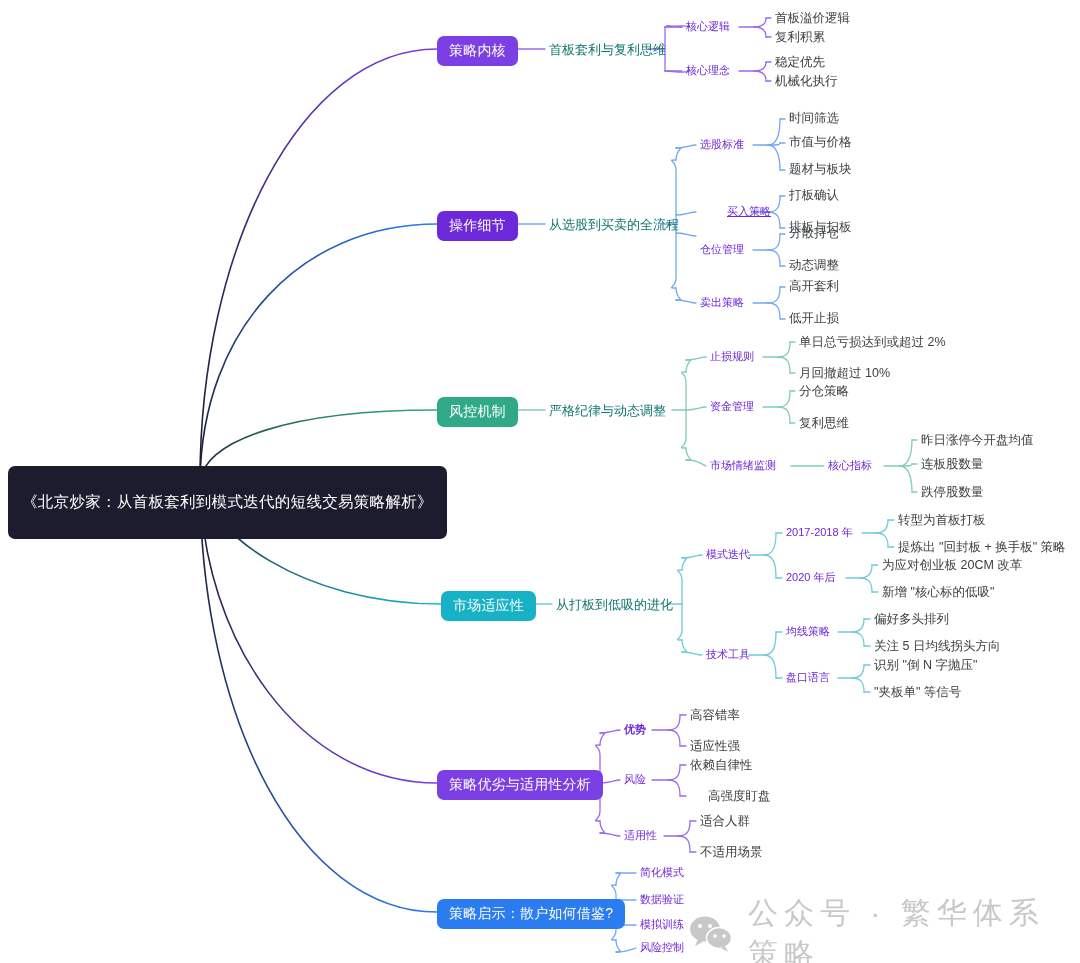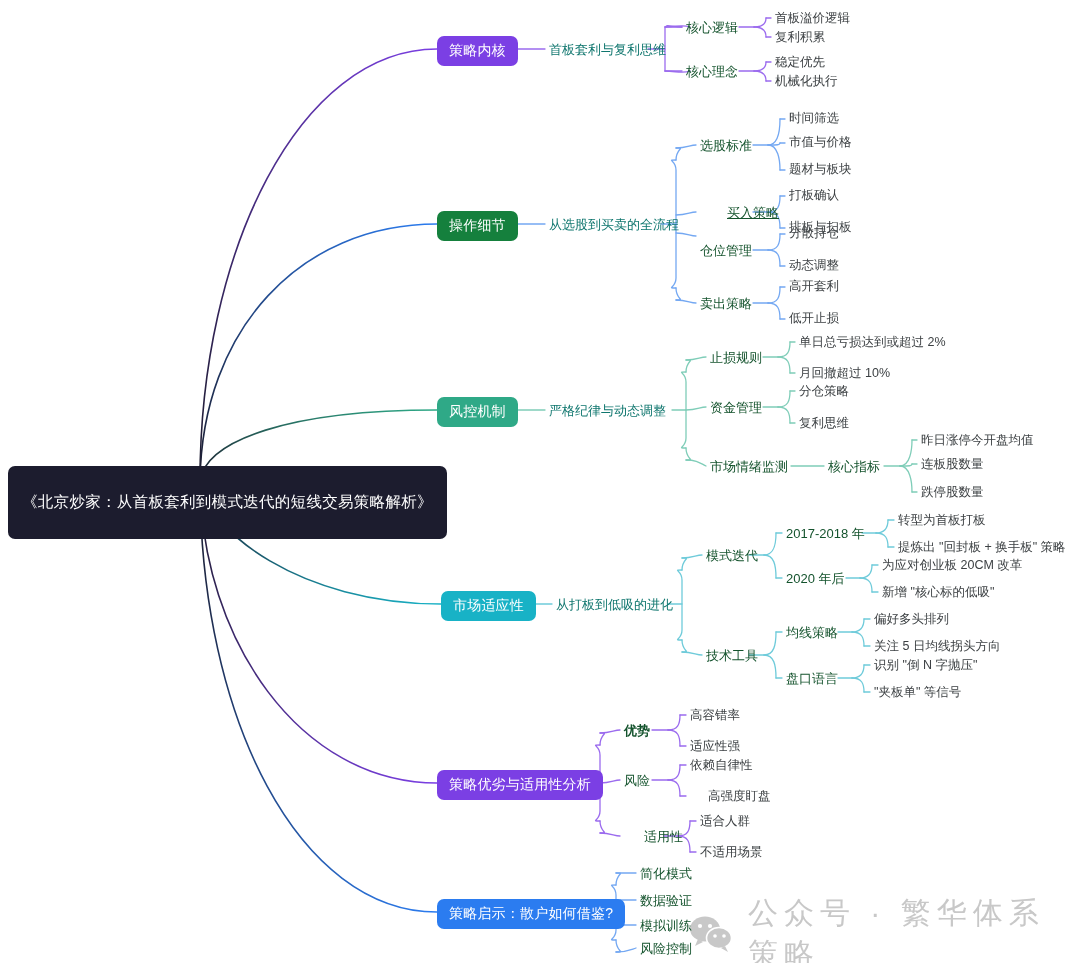--- a/index.html
+++ b/index.html
@@ -27,21 +27,21 @@
 
   
   .lvl1{
     color:#ffffff;font-size:14px;
     padding:6px 12px;border-radius:7px;
     z-index:5;letter-spacing:.2px;
   }
 
   
   .lvl2{color:#0f766e;font-size:13px;z-index:4;}
-  .lvl3{color:#14532d;font-size:13px;z-index:4;}
+  .lvl3{color:#6d28d9;font-size:11px;z-index:4;}
   .lvl4{color:#3c4043;font-size:12.5px;z-index:4;}
 
   
   #watermark{
     position:absolute;
     left:688px;top:893px;
     display:flex;align-items:center;gap:14px;
     color:#c8c8c8;
     font-size:30px;
     letter-spacing:6px;
@@ -278,21 +278,21 @@
 
   <div class="node lvl1" style="left:437px;top:36px;background:#7B3FE4;">策略内核</div>
   <div class="node lvl2" style="left:549px;top:41px;">首板套利与复利思维</div>
   <div class="node lvl3" style="left:686px;top:19px;">核心逻辑</div>
   <div class="node lvl3" style="left:686px;top:63px;">核心理念</div>
   <div class="node lvl4" style="left:775px;top:10px;">首板溢价逻辑</div>
   <div class="node lvl4" style="left:775px;top:29px;">复利积累</div>
   <div class="node lvl4" style="left:775px;top:54px;">稳定优先</div>
   <div class="node lvl4" style="left:775px;top:73px;">机械化执行</div>
 
-  <div class="node lvl1" style="left:437px;top:211px;background:#15803d;">操作细节</div>
+  <div class="node lvl1" style="left:437px;top:211px;background:#6d28d9;">操作细节</div>
   <div class="node lvl2" style="left:549px;top:216px;">从选股到买卖的全流程</div>
   <div class="node lvl3" style="left:700px;top:137px;">选股标准</div>
   <div class="node lvl3" style="left:727px;top:204px;text-decoration:underline;">买入策略</div>
   <div class="node lvl3" style="left:700px;top:242px;">仓位管理</div>
   <div class="node lvl3" style="left:700px;top:295px;">卖出策略</div>
   <div class="node lvl4" style="left:789px;top:110px;">时间筛选</div>
   <div class="node lvl4" style="left:789px;top:134px;">市值与价格</div>
   <div class="node lvl4" style="left:789px;top:161px;">题材与板块</div>
   <div class="node lvl4" style="left:789px;top:187px;">打板确认</div>
   <div class="node lvl4" style="left:789px;top:219px;">排板与扫板</div>
@@ -328,21 +328,21 @@
   <div class="node lvl4" style="left:882px;top:557px;">为应对创业板 20CM 改革</div>
   <div class="node lvl4" style="left:882px;top:584px;">新增 "核心标的低吸"</div>
   <div class="node lvl4" style="left:874px;top:611px;">偏好多头排列</div>
   <div class="node lvl4" style="left:874px;top:638px;">关注 5 日均线拐头方向</div>
   <div class="node lvl4" style="left:874px;top:657px;">识别 "倒 N 字抛压"</div>
   <div class="node lvl4" style="left:874px;top:684px;">"夹板单" 等信号</div>
 
   <div class="node lvl1" style="left:437px;top:770px;background:#7B3FE4;">策略优劣与适用性分析</div>
   <div class="node lvl3" style="left:624px;top:722px;font-weight:bold;">优势</div>
   <div class="node lvl3" style="left:624px;top:772px;">风险</div>
-  <div class="node lvl3" style="left:644px;top:828px;">适用性</div>
+  <div class="node lvl3" style="left:624px;top:828px;">适用性</div>
   <div class="node lvl4" style="left:690px;top:707px;">高容错率</div>
   <div class="node lvl4" style="left:690px;top:738px;">适应性强</div>
   <div class="node lvl4" style="left:690px;top:757px;">依赖自律性</div>
   <div class="node lvl4" style="left:708px;top:788px;">高强度盯盘</div>
   <div class="node lvl4" style="left:700px;top:813px;">适合人群</div>
   <div class="node lvl4" style="left:700px;top:844px;">不适用场景</div>
 
   <div class="node lvl1" style="left:437px;top:899px;background:#2B7CF0;">策略启示：散户如何借鉴?</div>
   <div class="node lvl3" style="left:640px;top:865px;">简化模式</div>
   <div class="node lvl3" style="left:640px;top:892px;">数据验证</div>

